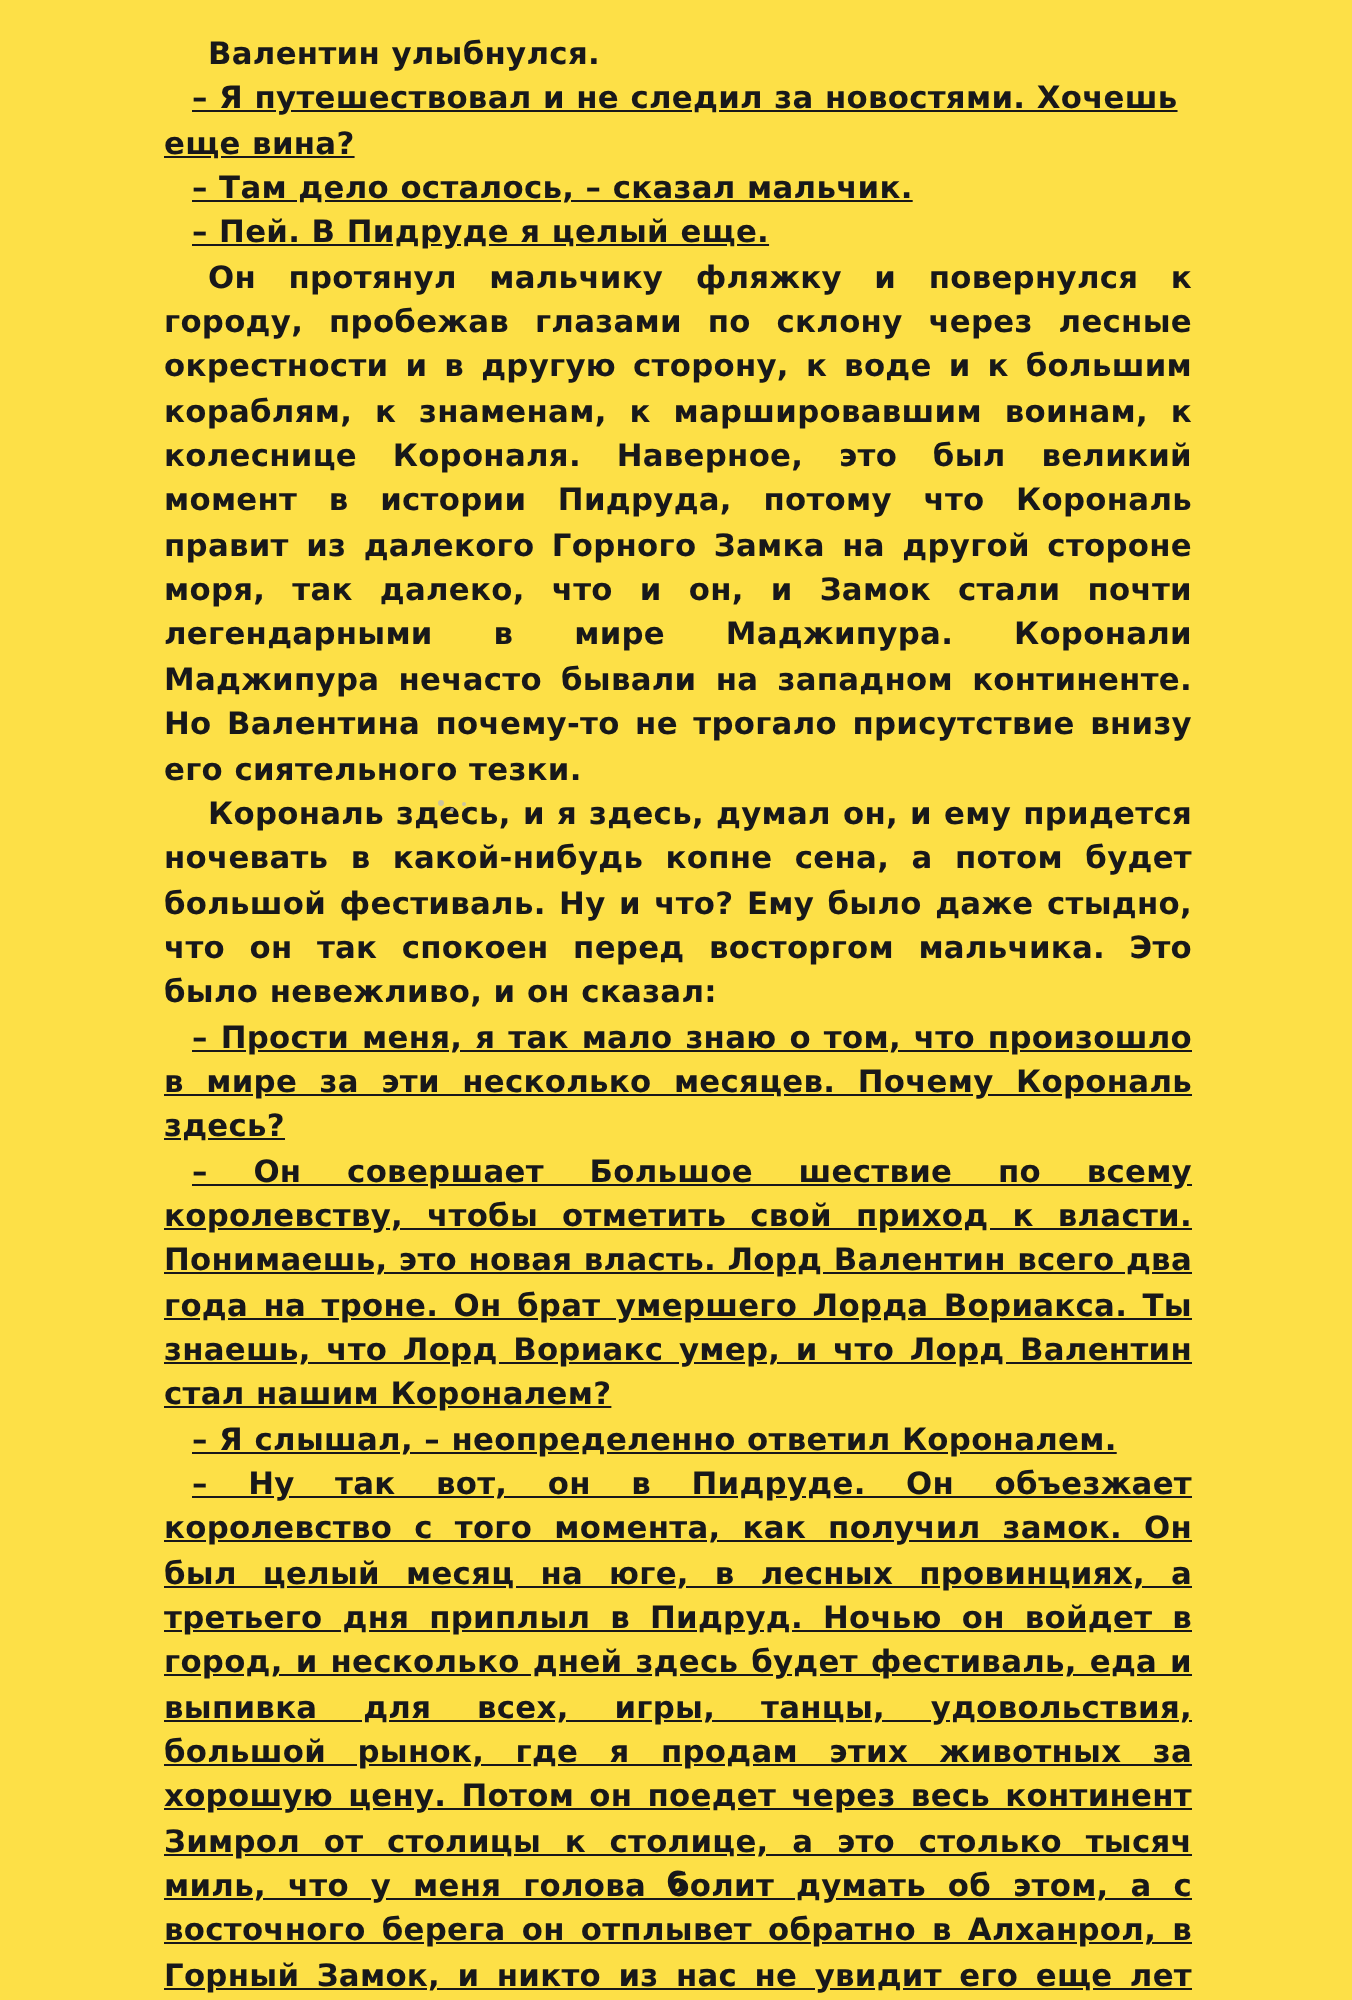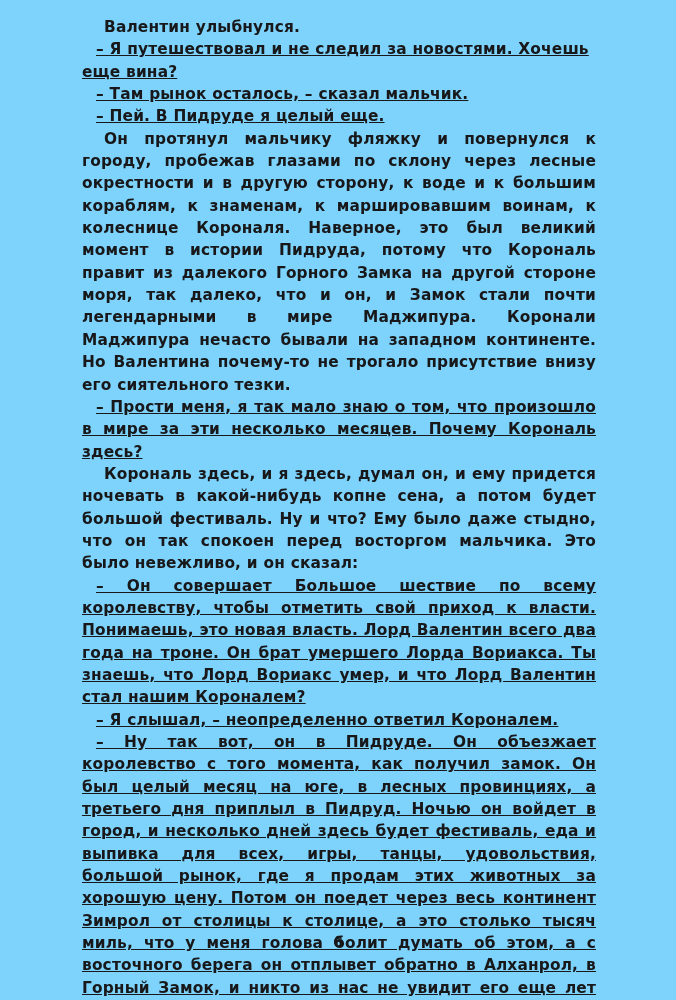--- a/index.html
+++ b/index.html
@@ -12,21 +12,21 @@
     width: 676px;
     height: 1000px;
     overflow: hidden;
     font-family: "DejaVu Sans", sans-serif;
   }
 
   #page {
     position: relative;
     width: 676px;
     height: 1000px;
-    background: #7dd3fc;
+    background: #fde047;
   }
 
   #text-column {
     position: absolute;
     left: 82px;
     top: 16px;
     width: 514px;
   }
 
   .para {
@@ -84,29 +84,29 @@
 <body>
 
 <div id="page">
 
   <div id="text-column">
 
     <p class="para indent flush">Валентин улыбнулся.</p>
 
     <p class="para dialogue flush">– Я путешествовал и не следил за новостями. Хочешь еще вина?</p>
 
-    <p class="para dialogue flush">– Там рынок осталось, – сказал мальчик.</p>
+    <p class="para dialogue flush">– Там дело осталось, – сказал мальчик.</p>
 
     <p class="para dialogue flush">– Пей. В Пидруде я целый еще.</p>
 
     <p class="para indent">Он протянул мальчику фляжку и повернулся к городу, пробежав глазами по склону через лесные окрестности и в другую сторону, к воде и к большим кораблям, к знаменам, к маршировавшим воинам, к колеснице Короналя. Наверное, это был великий момент в истории Пидруда, потому что Корональ правит из далекого Горного Замка на другой стороне моря, так далеко, что и он, и Замок стали почти легендарными в мире Маджипура. Коронали Маджипура нечасто бывали на западном континенте. Но Валентина почему-то не трогало присутствие внизу его сиятельного тезки.</p>
 
+    <p class="para indent">Корональ здесь, и я здесь, думал он, и ему придется ночевать в какой-нибудь копне сена, а потом будет большой фестиваль. Ну и что? Ему было даже стыдно, что он так спокоен перед восторгом мальчика. Это было невежливо, и он сказал:</p>
+
     <p class="para dialogue">– Прости меня, я так мало знаю о том, что произошло в мире за эти несколько месяцев. Почему Корональ здесь?</p>
-
-    <p class="para indent">Корональ здесь, и я здесь, думал он, и ему придется ночевать в какой-нибудь копне сена, а потом будет большой фестиваль. Ну и что? Ему было даже стыдно, что он так спокоен перед восторгом мальчика. Это было невежливо, и он сказал:</p>
 
     <p class="para dialogue">– Он совершает Большое шествие по всему королевству, чтобы отметить свой приход к власти. Понимаешь, это новая власть. Лорд Валентин всего два года на троне. Он брат умершего Лорда Вориакса. Ты знаешь, что Лорд Вориакс умер, и что Лорд Валентин стал нашим Короналем?</p>
 
     <p class="para dialogue flush">– Я слышал, – неопределенно ответил Короналем.</p>
 
     <p class="para dialogue">– Ну так вот, он в Пидруде. Он объезжает королевство с того момента, как получил замок. Он был целый месяц на юге, в лесных провинциях, а третьего дня приплыл в Пидруд. Ночью он войдет в город, и несколько дней здесь будет фестиваль, еда и выпивка для всех, игры, танцы, удовольствия, большой рынок, где я продам этих животных за хорошую цену. Потом он поедет через весь континент Зимрол от столицы к столице, а это столько тысяч миль, что у меня голова болит думать об этом, а с восточного берега он отплывет обратно в Алханрол, в Горный Замок, и никто из нас не увидит его еще лет двадцать, а то и больше. Хорошее это дело быть Короналем!</p>
 
   </div>
 
   <span class="speckle" style="left:219px; top:400px;"></span>

